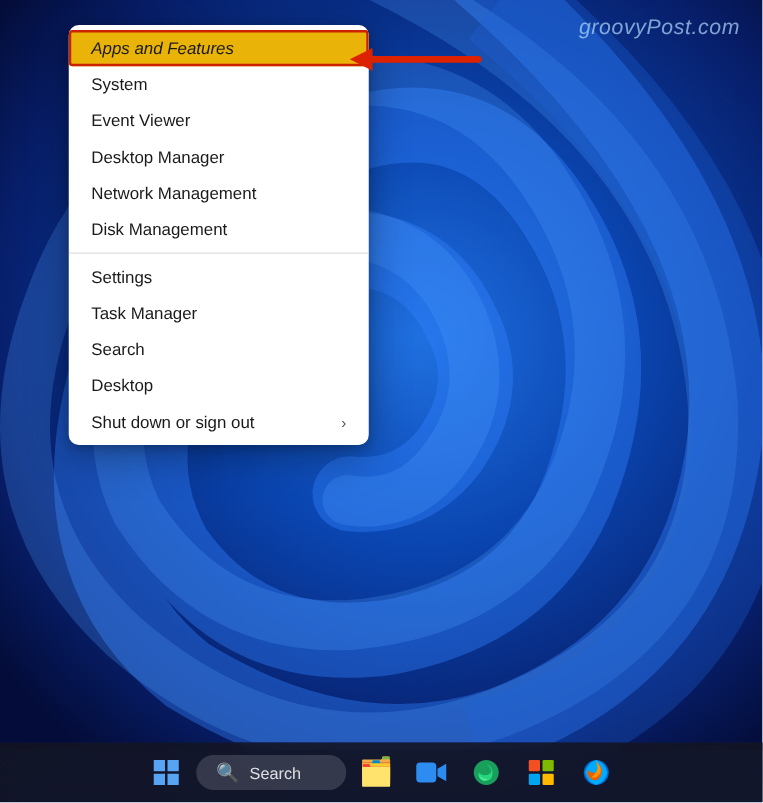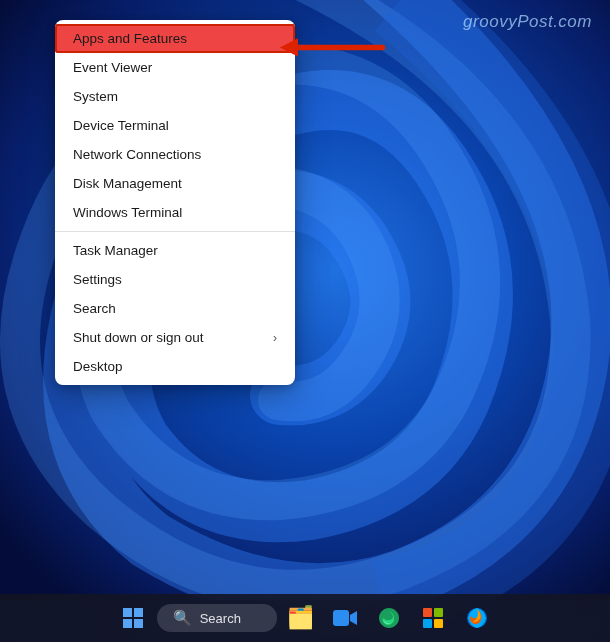--- a/index.html
+++ b/index.html
@@ -58,24 +58,25 @@
       align-items: center;
       padding: 7px 18px;
       font-size: 13.5px;
       color: #1a1a1a;
       cursor: pointer;
       position: relative;
       white-space: nowrap;
     }
 
     .menu-item.highlighted {
-      background: #ef4444;
+      background: #eab308;
       outline: 2px solid #cc2200;
       outline-offset: -2px;
       border-radius: 3px;
+      font-style: italic;
     }
 
     .menu-item .arrow {
       margin-left: auto;
       font-size: 12px;
       color: #555;
     }
 
     .menu-divider {
       height: 1px;
@@ -190,53 +191,50 @@
   </svg>
 </div>
 
 <div class="watermark">groovyPost.com</div>
 
 <div class="context-menu" id="context-menu">
     <div class="menu-item highlighted">
       <span>Apps and Features</span>
     </div>
     <div class="menu-item">
+      <span>System</span>
+    </div>
+    <div class="menu-item">
       <span>Event Viewer</span>
     </div>
     <div class="menu-item">
-      <span>System</span>
-    </div>
-    <div class="menu-item">
-      <span>Device Terminal</span>
-    </div>
-    <div class="menu-item">
-      <span>Network Connections</span>
+      <span>Desktop Manager</span>
+    </div>
+    <div class="menu-item">
+      <span>Network Management</span>
     </div>
     <div class="menu-item">
       <span>Disk Management</span>
     </div>
-    <div class="menu-item">
-      <span>Windows Terminal</span>
-    </div>
     <div class="menu-divider"></div>
     <div class="menu-item">
+      <span>Settings</span>
+    </div>
+    <div class="menu-item">
       <span>Task Manager</span>
     </div>
     <div class="menu-item">
-      <span>Settings</span>
-    </div>
-    <div class="menu-item">
       <span>Search</span>
+    </div>
+    <div class="menu-item">
+      <span>Desktop</span>
     </div>
     <div class="menu-item">
       <span>Shut down or sign out</span>
       <span class="arrow">›</span>
-    </div>
-    <div class="menu-item">
-      <span>Desktop</span>
     </div>
   </div>
 
 <div class="red-arrow">
   <svg viewBox="0 0 130 55" xmlns="http://www.w3.org/2000/svg">
 
     <path d="M 125 28 Q 80 28 30 28" stroke="#dd2200" stroke-width="6" fill="none" stroke-linecap="round"></path>
 
     <polygon points="12,28 32,18 32,38" fill="#dd2200"></polygon>
   </svg>

